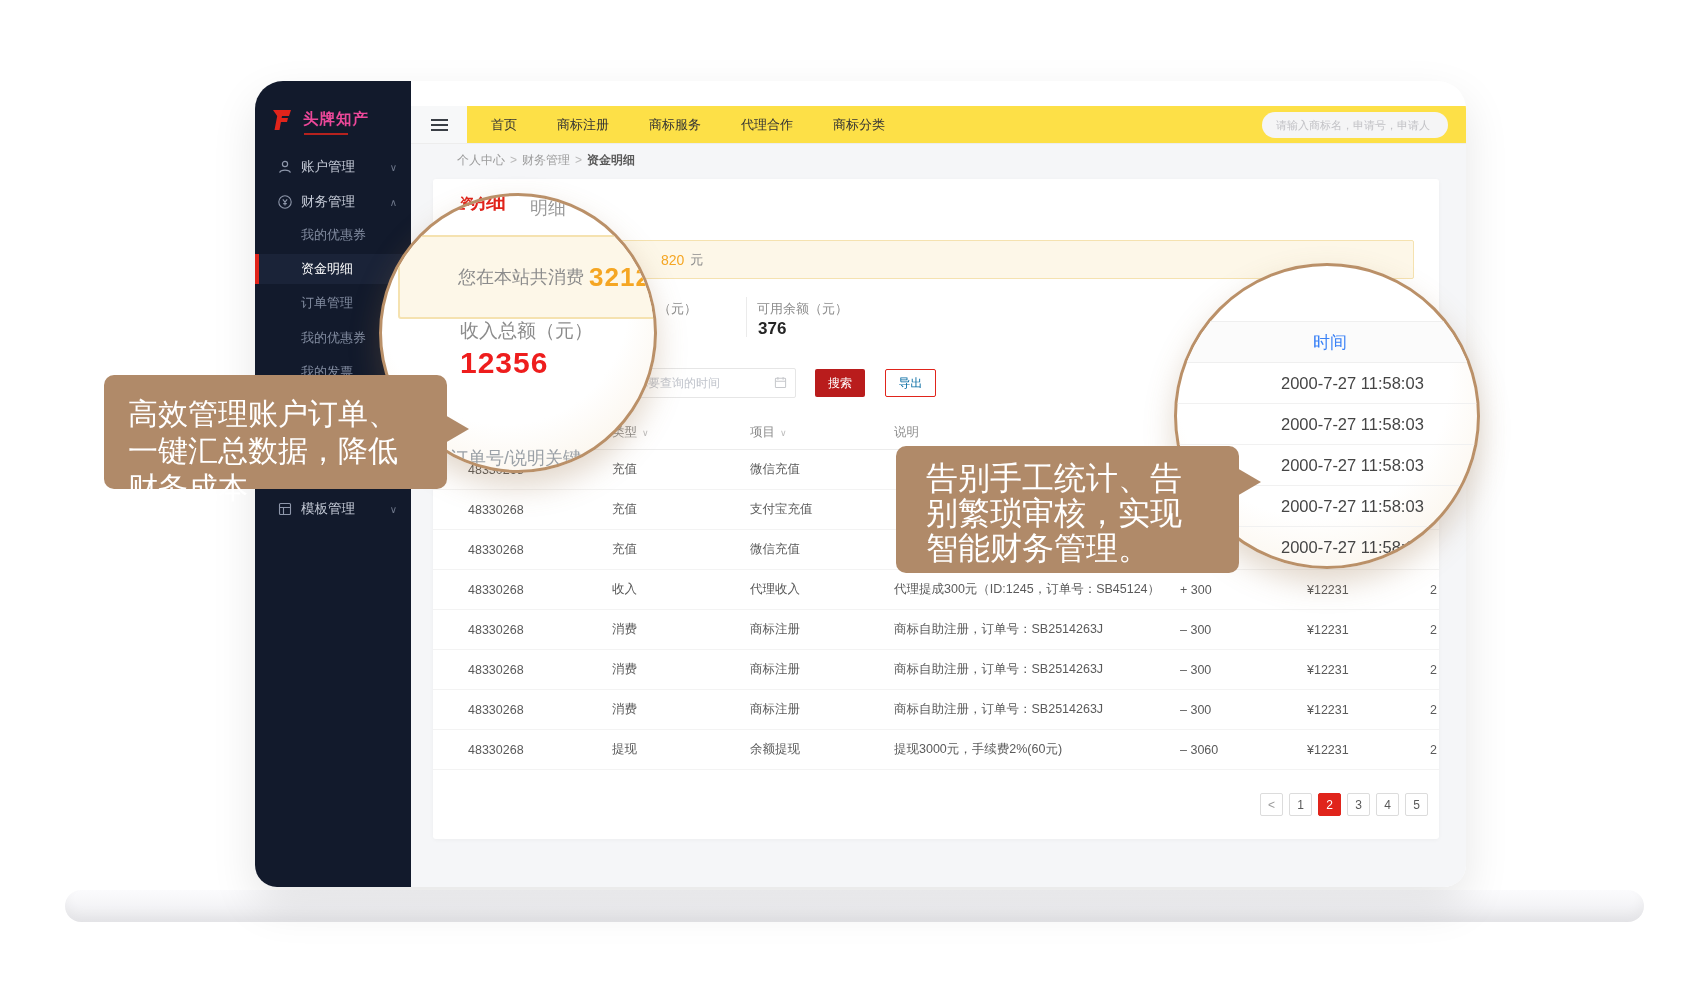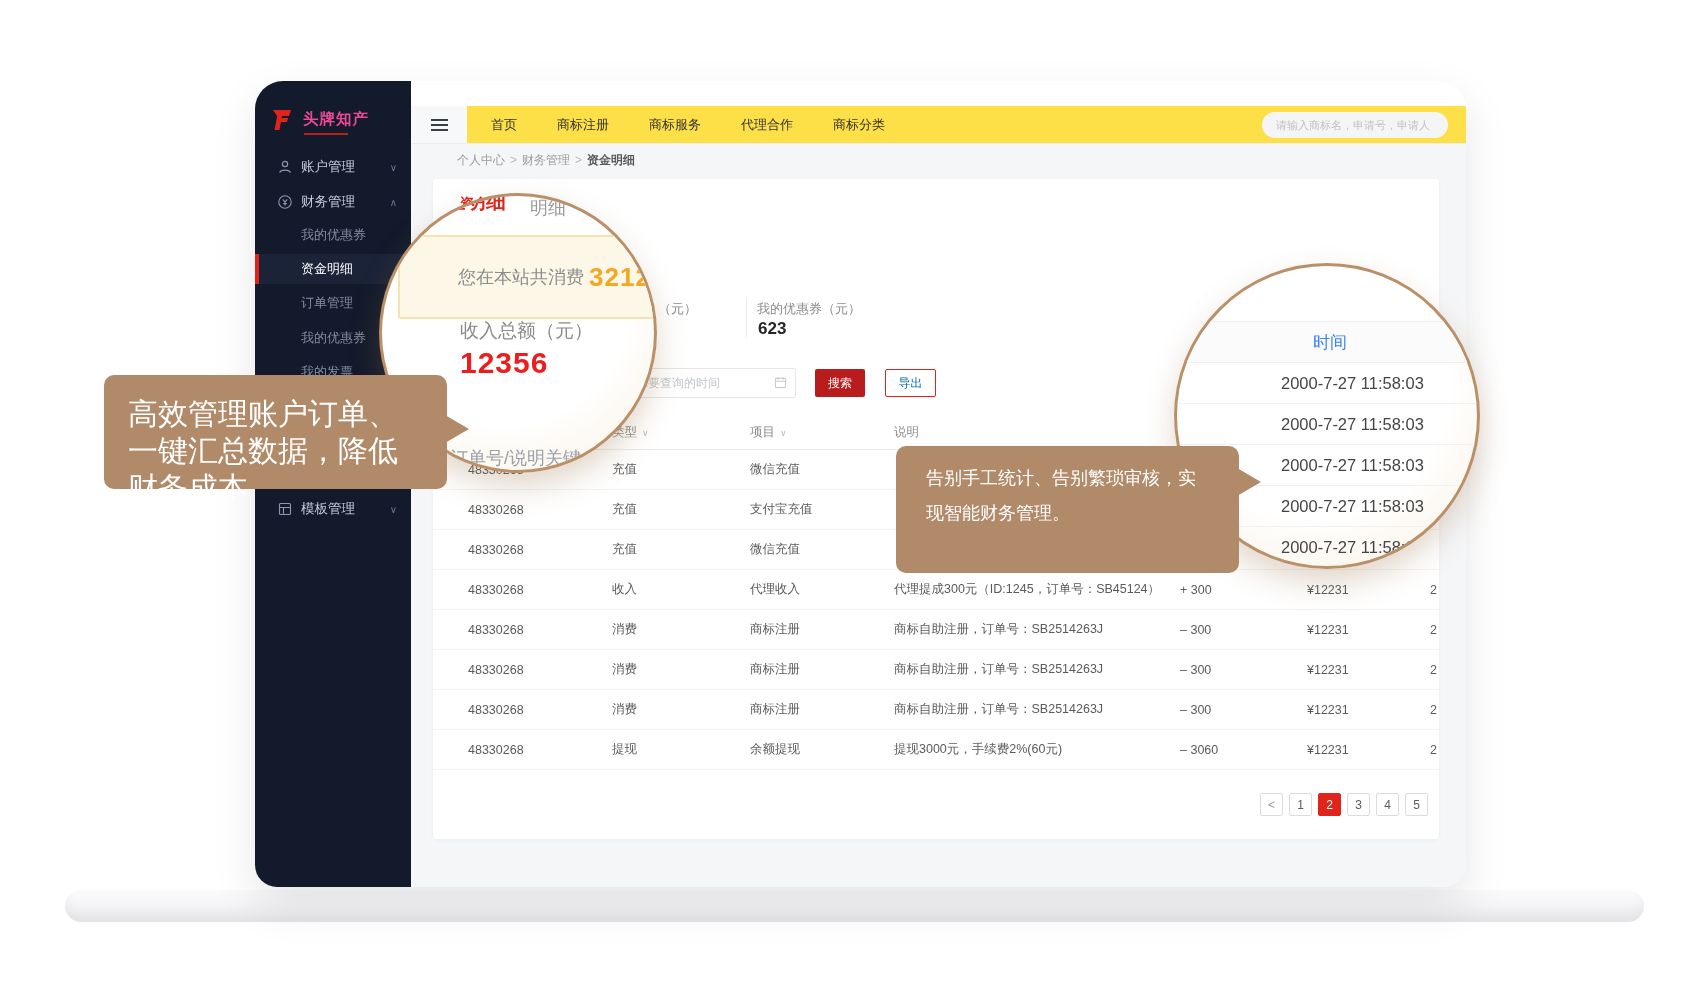--- a/index.html
+++ b/index.html
@@ -95,21 +95,21 @@
   .m-band span{font-size:17px;color:#3b82f6;}
   .m-time{position:absolute;left:0;width:306px;height:41px;line-height:41px;border-bottom:1px solid #f1f1f1;
           font-size:16.5px;color:#454545;padding-left:104px;box-sizing:border-box;white-space:nowrap;}
 
   
   .callout{position:absolute;background:#b08a69;border-radius:10px;color:#fff;box-sizing:border-box;}
   .callout::after{content:"";position:absolute;right:-22px;width:0;height:0;
                   border-top:14px solid transparent;border-bottom:14px solid transparent;border-left:24px solid #b08a69;}
   .callout1{left:104px;top:375px;width:343px;height:114px;padding:20px 24px;font-size:30px;line-height:37px;z-index:6;}
   .callout1::after{top:40px;}
-  .callout2{left:896px;top:446px;width:343px;height:127px;padding:15px 30px;font-size:18px;line-height:35px;z-index:7;}
+  .callout2{left:896px;top:446px;width:343px;height:127px;padding:15px 30px;font-size:32px;line-height:35px;z-index:7;}
   .callout2::after{top:22px;}
 </style>
 </head>
 <body>
 
 <div class="base"></div>
 
 <div class="screen">
 
   <div class="sidebar">
@@ -182,25 +182,29 @@
     <input class="top-search" placeholder="请输入商标名，申请号，申请人" style="">
   </div>
 
   <div class="crumbs">
     <span>个人中心</span><span class="sep">&gt;</span><span>财务管理</span><span class="sep">&gt;</span><span class="cur">资金明细</span>
   </div>
 
   <div class="card">
     <div class="tab">资金明细</div>
 
+    <div class="notice">
+      <span class="rest">820</span>
+      <span class="unit">元</span>
+    </div>
 
     <span class="stat-label abs" style="left:225px;top:121px;">（元）</span>
     <div class="vline"></div>
-    <span class="stat-label abs" style="left:324px;top:121px;">我的优惠券（元）</span>
-    <span class="stat-value abs" style="left:325px;top:140px;">623</span>
+    <span class="stat-label abs" style="left:324px;top:121px;">可用余额（元）</span>
+    <span class="stat-value abs" style="left:325px;top:140px;">376</span>
 
     <div class="date-wrap">
       <input class="date-input" placeholder="输入你要查询的时间" style="">
       <svg class="cal" width="13" height="13" viewBox="0 0 14 14" fill="none" stroke="#c6c8cc" stroke-width="1.1">
           <rect x="1.5" y="2.5" width="11" height="10" rx="1"></rect>
           <path d="M4.2 1v3 M9.8 1v3 M1.5 5.6h11"></path>
         </svg>
     </div>
     <button class="btn-search">搜索</button>
     <button class="btn-export">导出</button>

